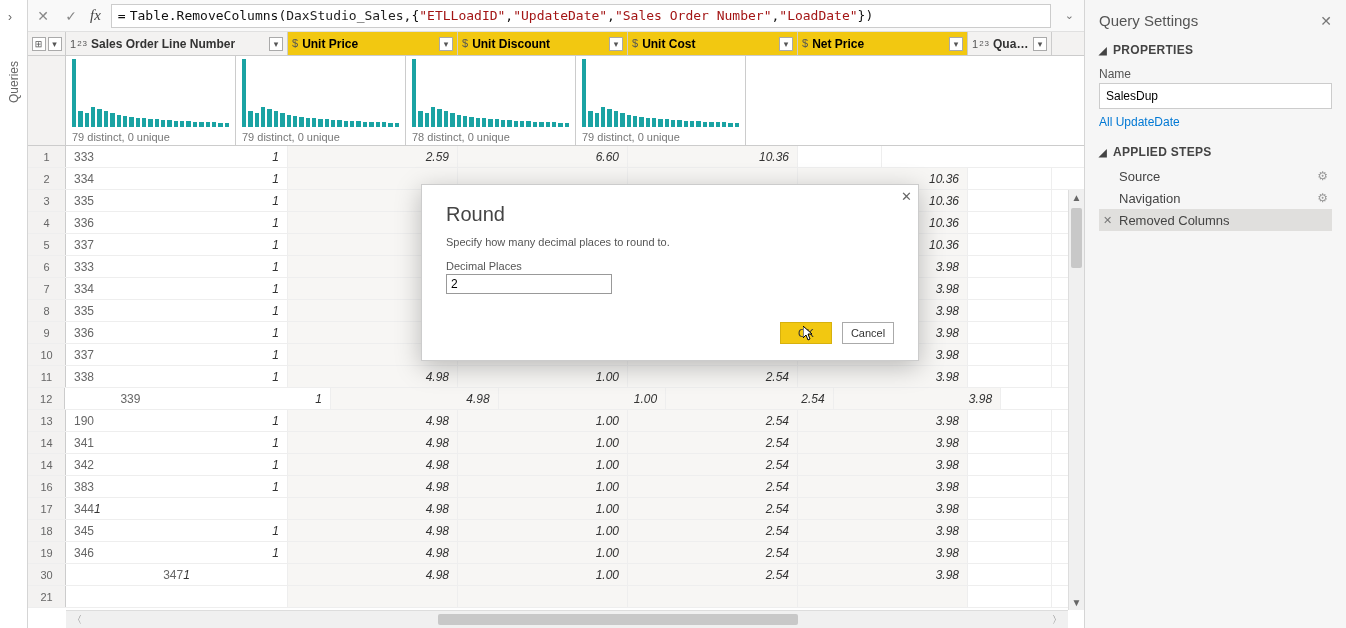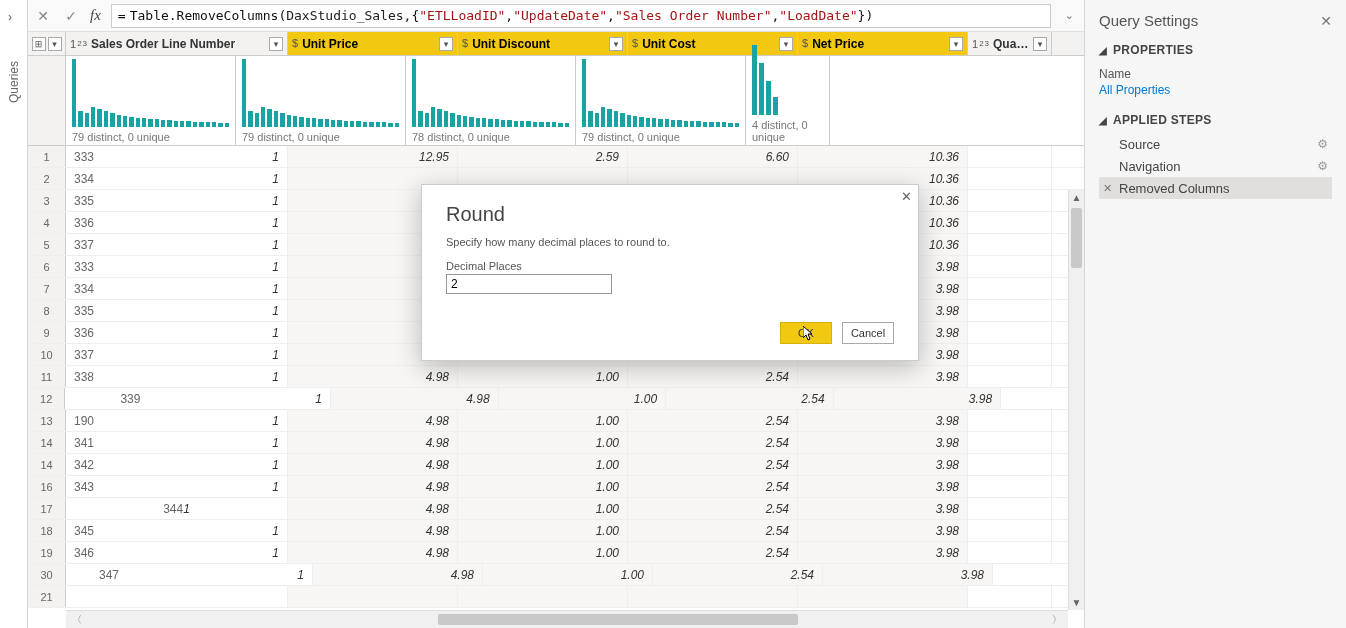--- a/index.html
+++ b/index.html
@@ -616,39 +616,29 @@
               <div class="bar" style="height: 6px;"></div>
               <div class="bar" style="height: 5px;"></div>
               <div class="bar" style="height: 5px;"></div>
               <div class="bar" style="height: 5px;"></div>
               <div class="bar" style="height: 5px;"></div>
               <div class="bar" style="height: 4px;"></div>
               <div class="bar" style="height: 4px;"></div>
             </div>
             <div class="summary">79 distinct, 0 unique</div>
           </div>
-          <div class="profile-cell w-qty">
-            <div class="bars">
-              <div class="bar" style="height: 70px;"></div>
-              <div class="bar" style="height: 52px;"></div>
-              <div class="bar" style="height: 34px;"></div>
-              <div class="bar" style="height: 18px;"></div>
-            </div>
-            <div class="summary">4 distinct, 0 unique</div>
-          </div>
         </div>
 
       <div class="data-body" id="data-body">
           <div class="data-row">
             <div class="rnum">1</div>
             <div class="cell w-line col-first" style="justify-content: space-between;">
               <span style="font-style:normal;color:#666">333</span>
               <span style="font-style:italic">1</span>
             </div>
-            <div class="cell w-price sel">12.95</div>
             <div class="cell w-price sel">2.59</div>
             <div class="cell w-price sel">6.60</div>
             <div class="cell w-price sel">10.36</div>
             <div class="cell w-qty"></div>
           </div>
           <div class="data-row">
             <div class="rnum">2</div>
             <div class="cell w-line col-first" style="justify-content: space-between;">
               <span style="font-style:normal;color:#666">334</span>
               <span style="font-style:italic">1</span>
@@ -811,68 +801,68 @@
             </div>
             <div class="cell w-price sel">4.98</div>
             <div class="cell w-price sel">1.00</div>
             <div class="cell w-price sel">2.54</div>
             <div class="cell w-price sel">3.98</div>
             <div class="cell w-qty"></div>
           </div>
           <div class="data-row">
             <div class="rnum">16</div>
             <div class="cell w-line col-first" style="justify-content: space-between;">
-              <span style="font-style:normal;color:#666">343</span>
+              <span style="font-style:normal;color:#666">383</span>
               <span style="font-style:italic">1</span>
             </div>
             <div class="cell w-price sel">4.98</div>
             <div class="cell w-price sel">1.00</div>
             <div class="cell w-price sel">2.54</div>
             <div class="cell w-price sel">3.98</div>
             <div class="cell w-qty"></div>
           </div>
           <div class="data-row">
             <div class="rnum">17</div>
+            <div class="cell w-line col-first" style="justify-content: flex-start;">
+              <span style="font-style:normal;color:#666">344</span>
+              <span style="font-style:italic">1</span>
+            </div>
+            <div class="cell w-price sel">4.98</div>
+            <div class="cell w-price sel">1.00</div>
+            <div class="cell w-price sel">2.54</div>
+            <div class="cell w-price sel">3.98</div>
+            <div class="cell w-qty"></div>
+          </div>
+          <div class="data-row">
+            <div class="rnum">18</div>
+            <div class="cell w-line col-first" style="justify-content: space-between;">
+              <span style="font-style:normal;color:#666">345</span>
+              <span style="font-style:italic">1</span>
+            </div>
+            <div class="cell w-price sel">4.98</div>
+            <div class="cell w-price sel">1.00</div>
+            <div class="cell w-price sel">2.54</div>
+            <div class="cell w-price sel">3.98</div>
+            <div class="cell w-qty"></div>
+          </div>
+          <div class="data-row">
+            <div class="rnum">19</div>
+            <div class="cell w-line col-first" style="justify-content: space-between;">
+              <span style="font-style:normal;color:#666">346</span>
+              <span style="font-style:italic">1</span>
+            </div>
+            <div class="cell w-price sel">4.98</div>
+            <div class="cell w-price sel">1.00</div>
+            <div class="cell w-price sel">2.54</div>
+            <div class="cell w-price sel">3.98</div>
+            <div class="cell w-qty"></div>
+          </div>
+          <div class="data-row">
+            <div class="rnum">30</div>
             <div class="cell w-line col-first" style="justify-content: center;">
-              <span style="font-style:normal;color:#666">344</span>
-              <span style="font-style:italic">1</span>
-            </div>
-            <div class="cell w-price sel">4.98</div>
-            <div class="cell w-price sel">1.00</div>
-            <div class="cell w-price sel">2.54</div>
-            <div class="cell w-price sel">3.98</div>
-            <div class="cell w-qty"></div>
-          </div>
-          <div class="data-row">
-            <div class="rnum">18</div>
-            <div class="cell w-line col-first" style="justify-content: space-between;">
-              <span style="font-style:normal;color:#666">345</span>
-              <span style="font-style:italic">1</span>
-            </div>
-            <div class="cell w-price sel">4.98</div>
-            <div class="cell w-price sel">1.00</div>
-            <div class="cell w-price sel">2.54</div>
-            <div class="cell w-price sel">3.98</div>
-            <div class="cell w-qty"></div>
-          </div>
-          <div class="data-row">
-            <div class="rnum">19</div>
-            <div class="cell w-line col-first" style="justify-content: space-between;">
-              <span style="font-style:normal;color:#666">346</span>
-              <span style="font-style:italic">1</span>
-            </div>
-            <div class="cell w-price sel">4.98</div>
-            <div class="cell w-price sel">1.00</div>
-            <div class="cell w-price sel">2.54</div>
-            <div class="cell w-price sel">3.98</div>
-            <div class="cell w-qty"></div>
-          </div>
-          <div class="data-row">
-            <div class="rnum">30</div>
-            <div class="cell w-line col-first" style="justify-content: space-between; margin-left: 25px;">
               <span style="font-style:normal;color:#666">347</span>
               <span style="font-style:italic">1</span>
             </div>
             <div class="cell w-price sel">4.98</div>
             <div class="cell w-price sel">1.00</div>
             <div class="cell w-price sel">2.54</div>
             <div class="cell w-price sel">3.98</div>
             <div class="cell w-qty"></div>
           </div>
           <div class="data-row">
@@ -907,21 +897,22 @@
   <div class="right-panel">
     <div class="panel-title">
       <span>Query Settings</span>
       <span class="close-x">✕</span>
     </div>
     <div class="section-hdr">
       <span class="caret">◢</span>
       <span>PROPERTIES</span>
     </div>
     <div style="font-size:12px;color:#555;margin:4px 0 2px 0;">Name</div>
-    <span class="link">All Properties</span>
+    <input class="name-input" value="SalesDup" style="">
+    <span class="link">All UpdateDate</span>
 
     <div class="section-hdr">
       <span class="caret">◢</span>
       <span>APPLIED STEPS</span>
     </div>
     <div class="steps-list" id="steps-list">
         <div class="step">
           <span>Source</span>
           <span class="gear">⚙</span>
         </div>

